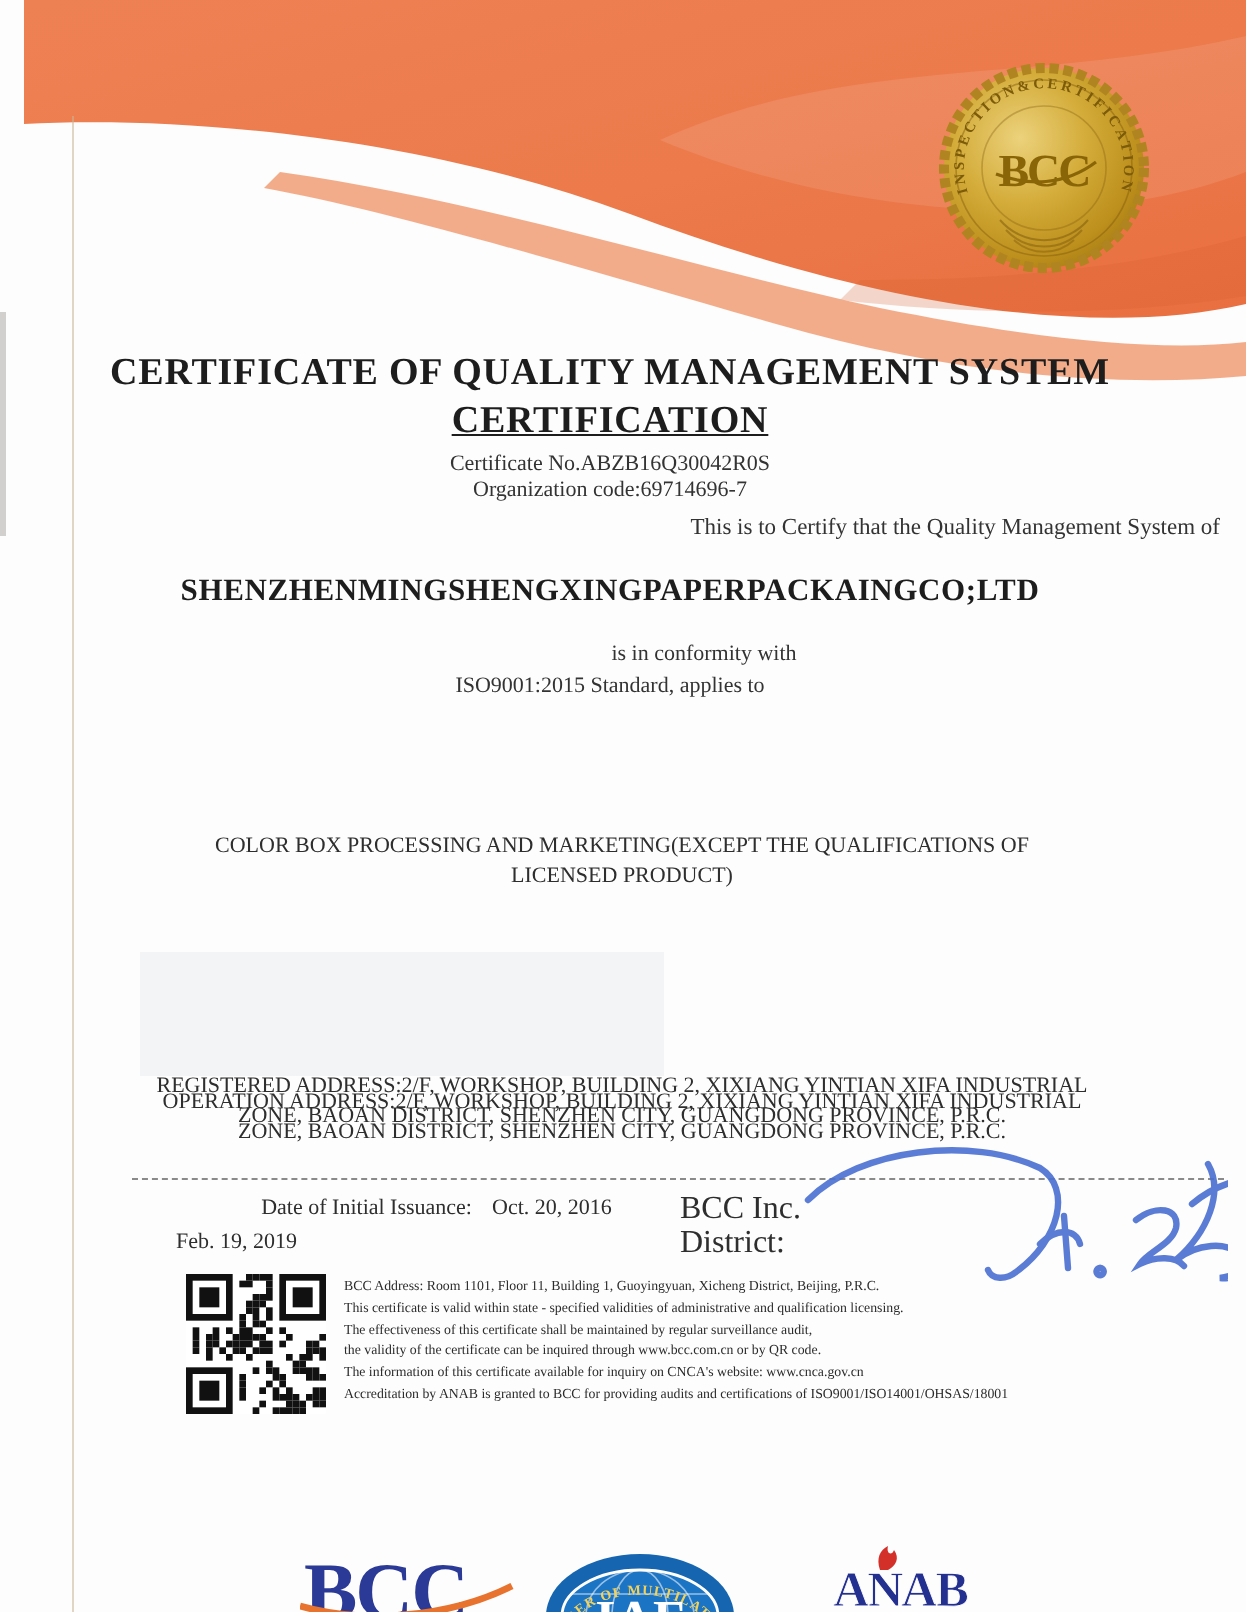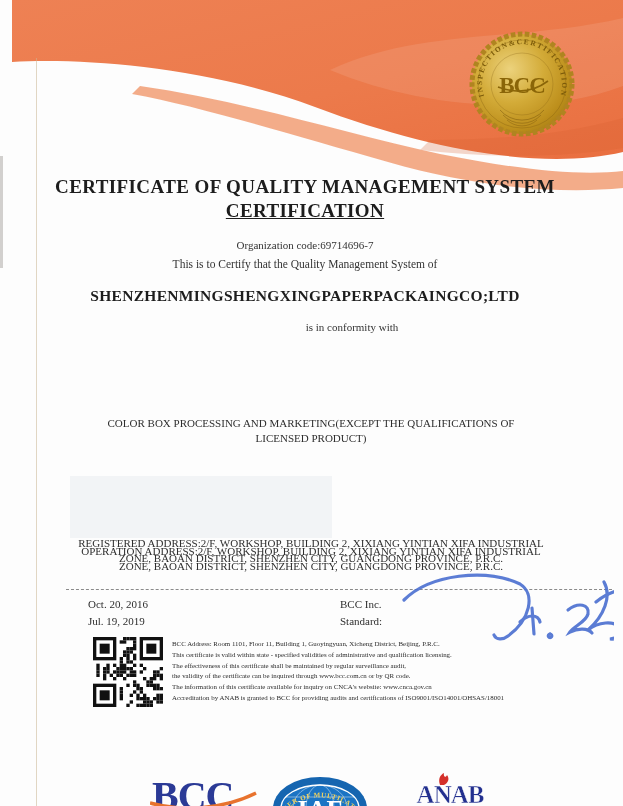--- a/index.html
+++ b/index.html
@@ -15,21 +15,21 @@
   .certify{font-size:11.5px;color:#333;}
   .company{font-weight:bold;font-size:15.5px;letter-spacing:.3px;color:#1d1d1d;}
   .scope{left:91px;width:440px;font-size:11px;line-height:15px;text-align:center;color:#2e2e2e;}
   .addr{left:66px;width:490px;font-size:11px;line-height:15px;text-align:center;color:#2e2e2e;}
   .addr-shadow{left:70px;top:476px;width:262px;height:62px;background:rgba(185,196,214,.16);}
   .rule-dashed{left:66px;top:589px;width:546px;border-top:1px dashed #8a8a8a;height:0;}
   .dates{left:78px;top:596px;font-size:11px;color:#2e2e2e;}
   .dates .row{display:flex;line-height:17px;}
   .dates .lbl{width:158px;text-align:right;}
   .dates .val{margin-left:10px;}
-  .issuer{left:340px;top:596px;font-size:11px;color:#2e2e2e;line-height:17px;}
+  .issuer{left:340px;top:596px;font-size:16px;color:#2e2e2e;line-height:17px;}
   .footnotes{left:172px;top:639px;width:402px;font-size:6.9px;line-height:10.8px;color:#2b2b2b;
     font-family:"Liberation Serif", serif;}
   .fold-line{left:36px;top:58px;width:1px;height:748px;background:rgba(203,182,147,.55);}
   .edge-strip{left:0;top:156px;width:3px;height:112px;background:rgba(120,116,110,.32);}
   .qr{left:93px;top:637px;width:70px;height:70px;}
   svg text{font-family:"Liberation Serif", serif;}
   .logo-bcc{left:150px;top:773px;width:108px;height:44px;}
   .logo-iaf{left:270px;top:775px;width:100px;height:66px;}
   .logo-anab{left:402px;top:773px;width:96px;height:46px;}
 </style>
@@ -75,46 +75,49 @@
     <path d="M-19,31 A26,26 0 0 0 19,31" fill="none" stroke="rgba(128,92,14,0.5)" stroke-width="1"></path>
     <path d="M-15,36 A22,22 0 0 0 15,36" fill="none" stroke="rgba(128,92,14,0.45)" stroke-width="1"></path>
   </svg>
 
   <div class="abs fold-line"></div>
   <div class="abs edge-strip"></div>
   <div class="abs addr-shadow"></div>
 
   <div class="abs ctr title" style="top:176px;">CERTIFICATE OF QUALITY MANAGEMENT SYSTEM</div>
   <div class="abs ctr title" style="top:200px;text-decoration:underline;">CERTIFICATION</div>
+  <div class="abs ctr small" style="top:226px;">Certificate No.ABZB16Q30042R0S</div>
   <div class="abs ctr small" style="top:239px;">Organization code:69714696-7</div>
-  <div class="abs ctr certify" style="top:258px;">This is to Certify that the Quality Management System of</div>
+  <div class="abs ctr certify" style="top:258px;text-align:right;">This is to Certify that the Quality Management System of</div>
 
   <div class="abs ctr company" style="top:287px;">SHENZHENMINGSHENGXINGPAPERPACKAINGCO;LTD</div>
 
   <div class="abs ctr small" style="top:321px;padding-left:47px;">is in conformity with</div>
+  <div class="abs ctr small" style="top:337px;">ISO9001:2015 Standard, applies to</div>
 
   <div class="abs scope" style="top:416px;">COLOR BOX PROCESSING AND MARKETING(EXCEPT THE QUALIFICATIONS OF LICENSED PRODUCT)</div>
 
   <div class="abs addr" style="top:536px;">REGISTERED ADDRESS:2/F, WORKSHOP, BUILDING 2, XIXIANG YINTIAN XIFA INDUSTRIAL ZONE, BAOAN DISTRICT, SHENZHEN CITY, GUANGDONG PROVINCE, P.R.C.</div>
   <div class="abs addr" style="top:544px;">OPERATION ADDRESS:2/F, WORKSHOP, BUILDING 2, XIXIANG YINTIAN XIFA INDUSTRIAL ZONE, BAOAN DISTRICT, SHENZHEN CITY, GUANGDONG PROVINCE, P.R.C.</div>
 
   <div class="abs rule-dashed"></div>
 
   <div class="abs dates">
     <div class="row">
+      <span class="lbl">Date of Initial Issuance:</span>
       <span class="val">Oct. 20, 2016</span>
     </div>
     <div class="row">
-      <span class="val">Jul. 19, 2019</span>
+      <span class="val">Feb. 19, 2019</span>
     </div>
   </div>
 
   <div class="abs issuer">
     <div>BCC Inc.</div>
-    <div>Standard:</div>
+    <div>District:</div>
   </div>
 
   <svg class="abs" style="left:382px;top:564px;" width="232" height="88" viewBox="0 0 232 88">
     <g fill="none" stroke="#4a6fd0" stroke-width="3.2" stroke-linecap="round" opacity="0.9">
       <path d="M22,36 C48,10 104,4 138,20 C154,30 148,56 126,72 C121,76 114,76 112,71"></path>
       <path d="M138,58 C146,50 156,50 158,58"></path>
       <path d="M150,44 L152,70"></path>
       <path d="M168,70 a1.8,1.8 0 1 0 0.1,0"></path>
       <path d="M186,46 C196,38 208,40 206,50 C204,58 192,62 188,68 C196,64 206,64 210,69"></path>
       <path d="M236,18 C244,32 236,52 220,66 C230,58 246,56 252,64 C256,70 250,76 242,75 C254,73 270,66 282,56" transform="translate(-14,0)"></path>

